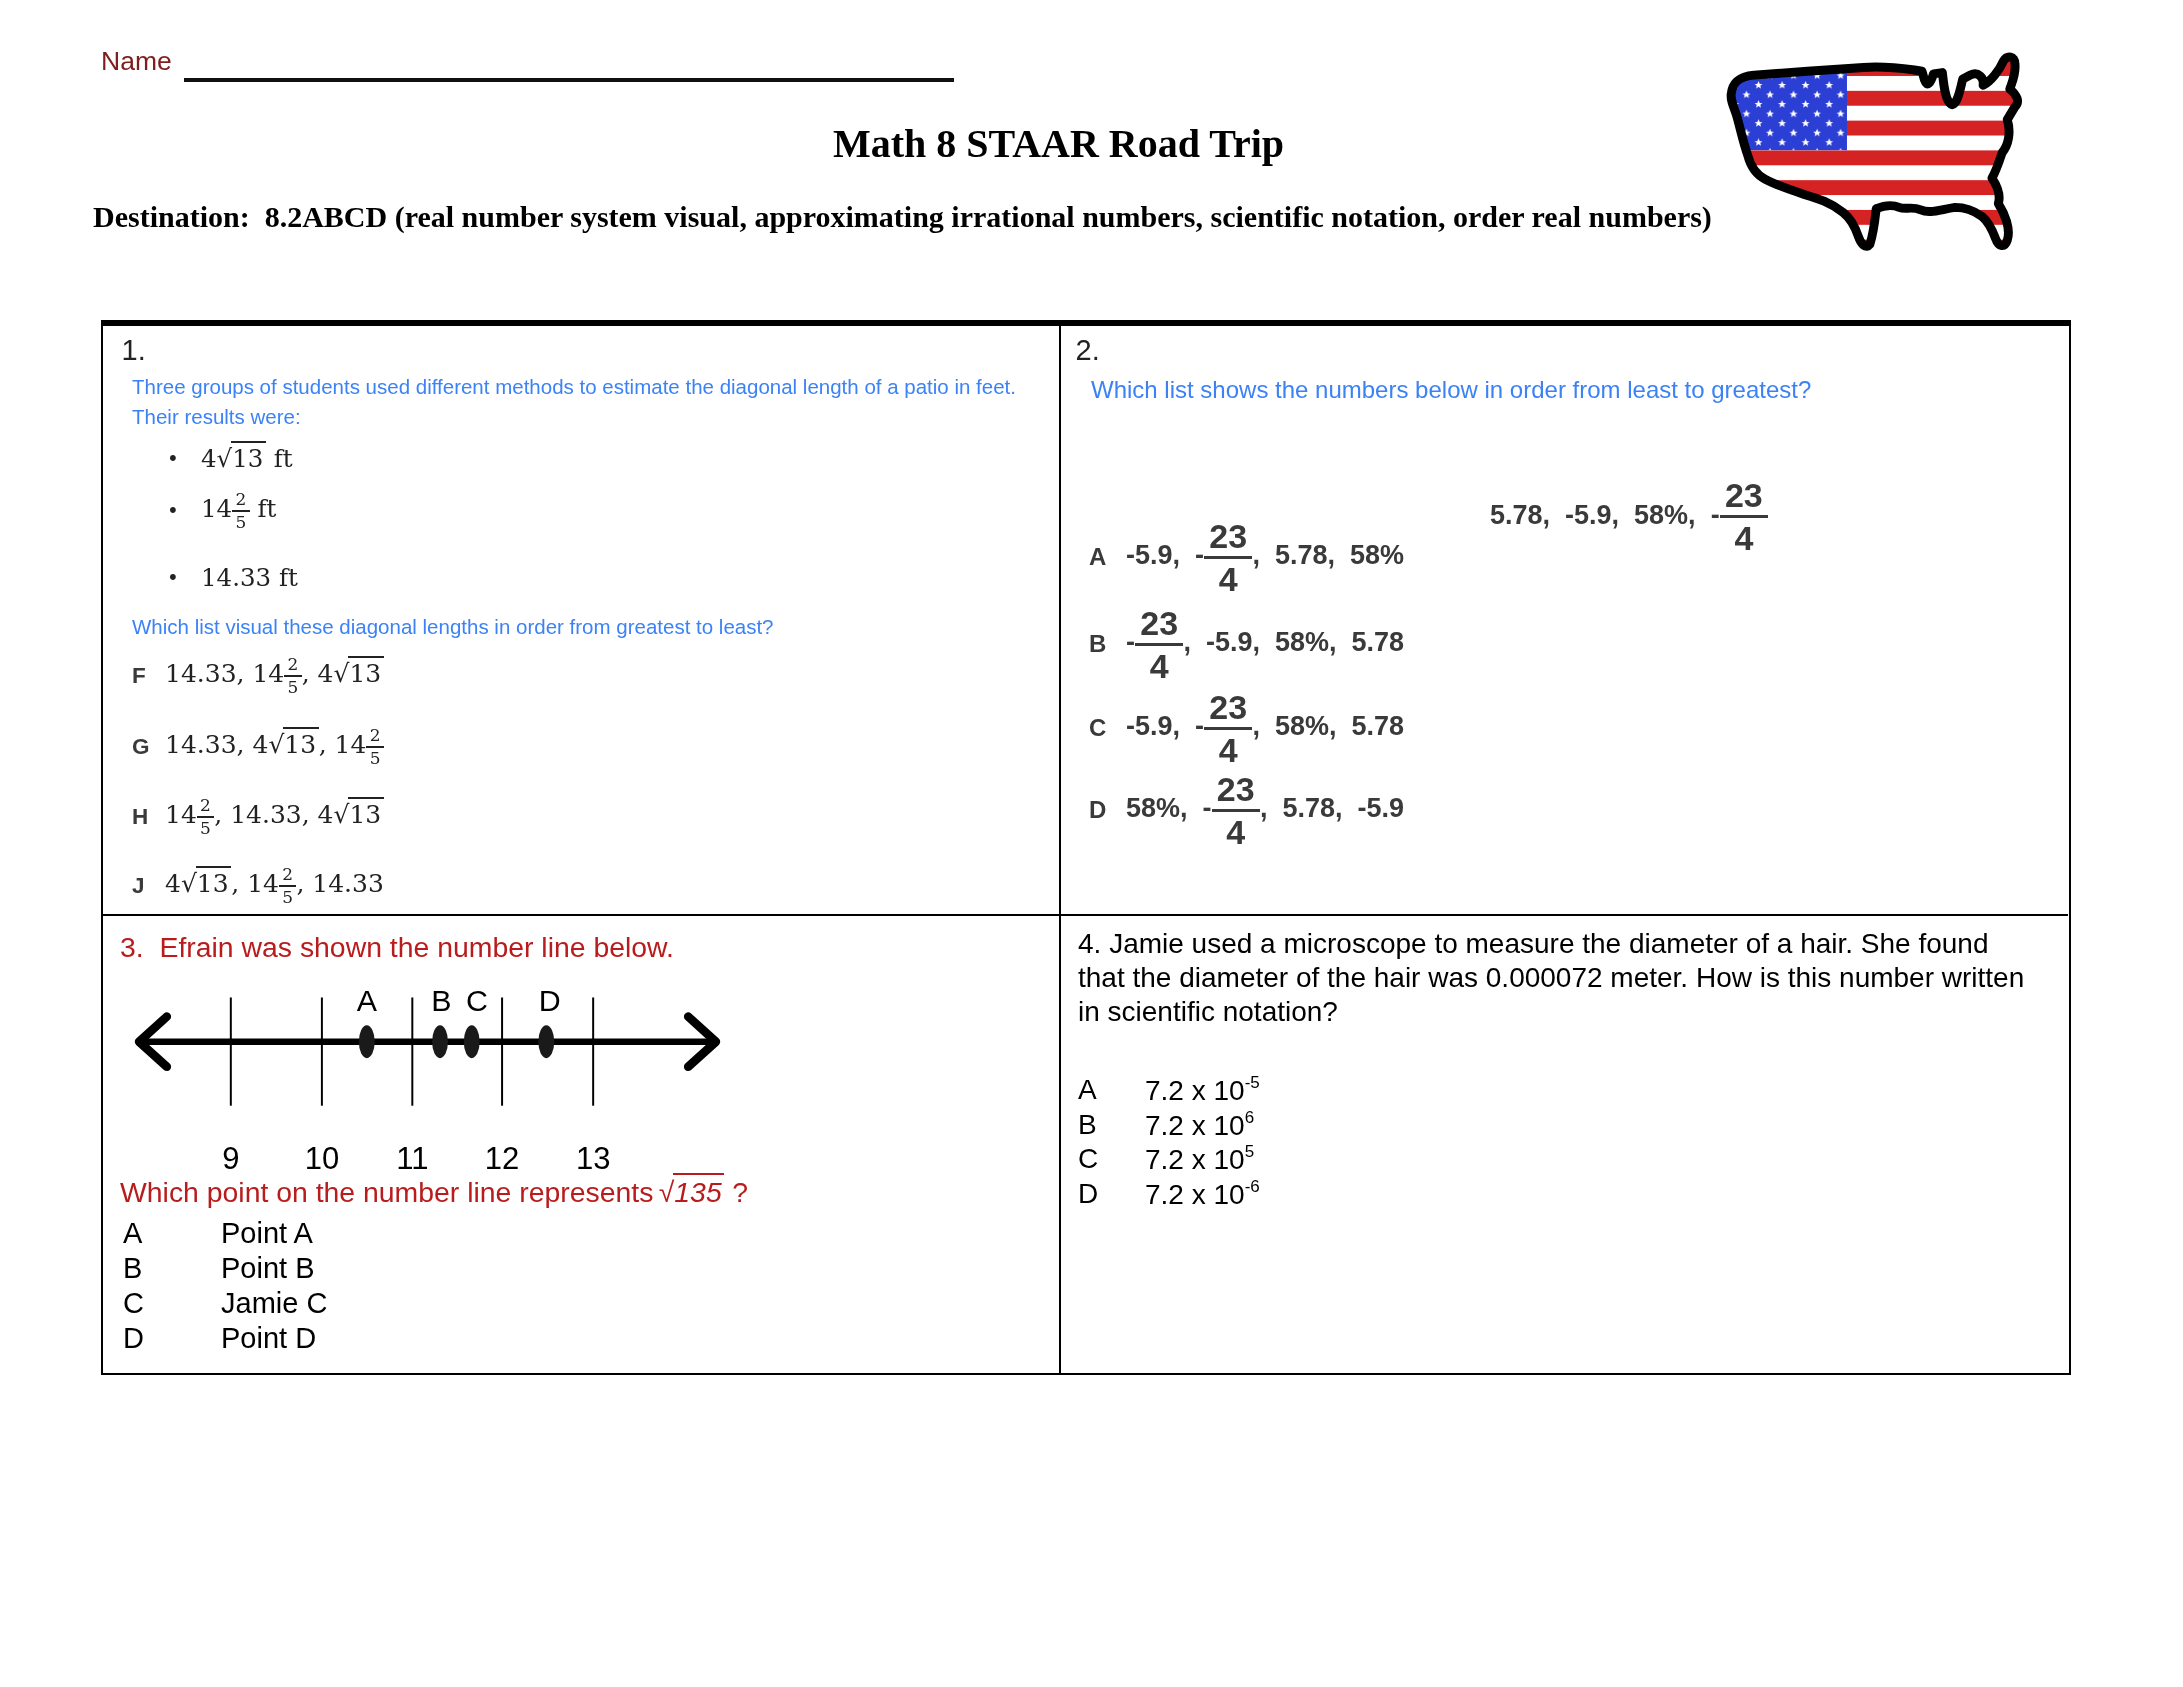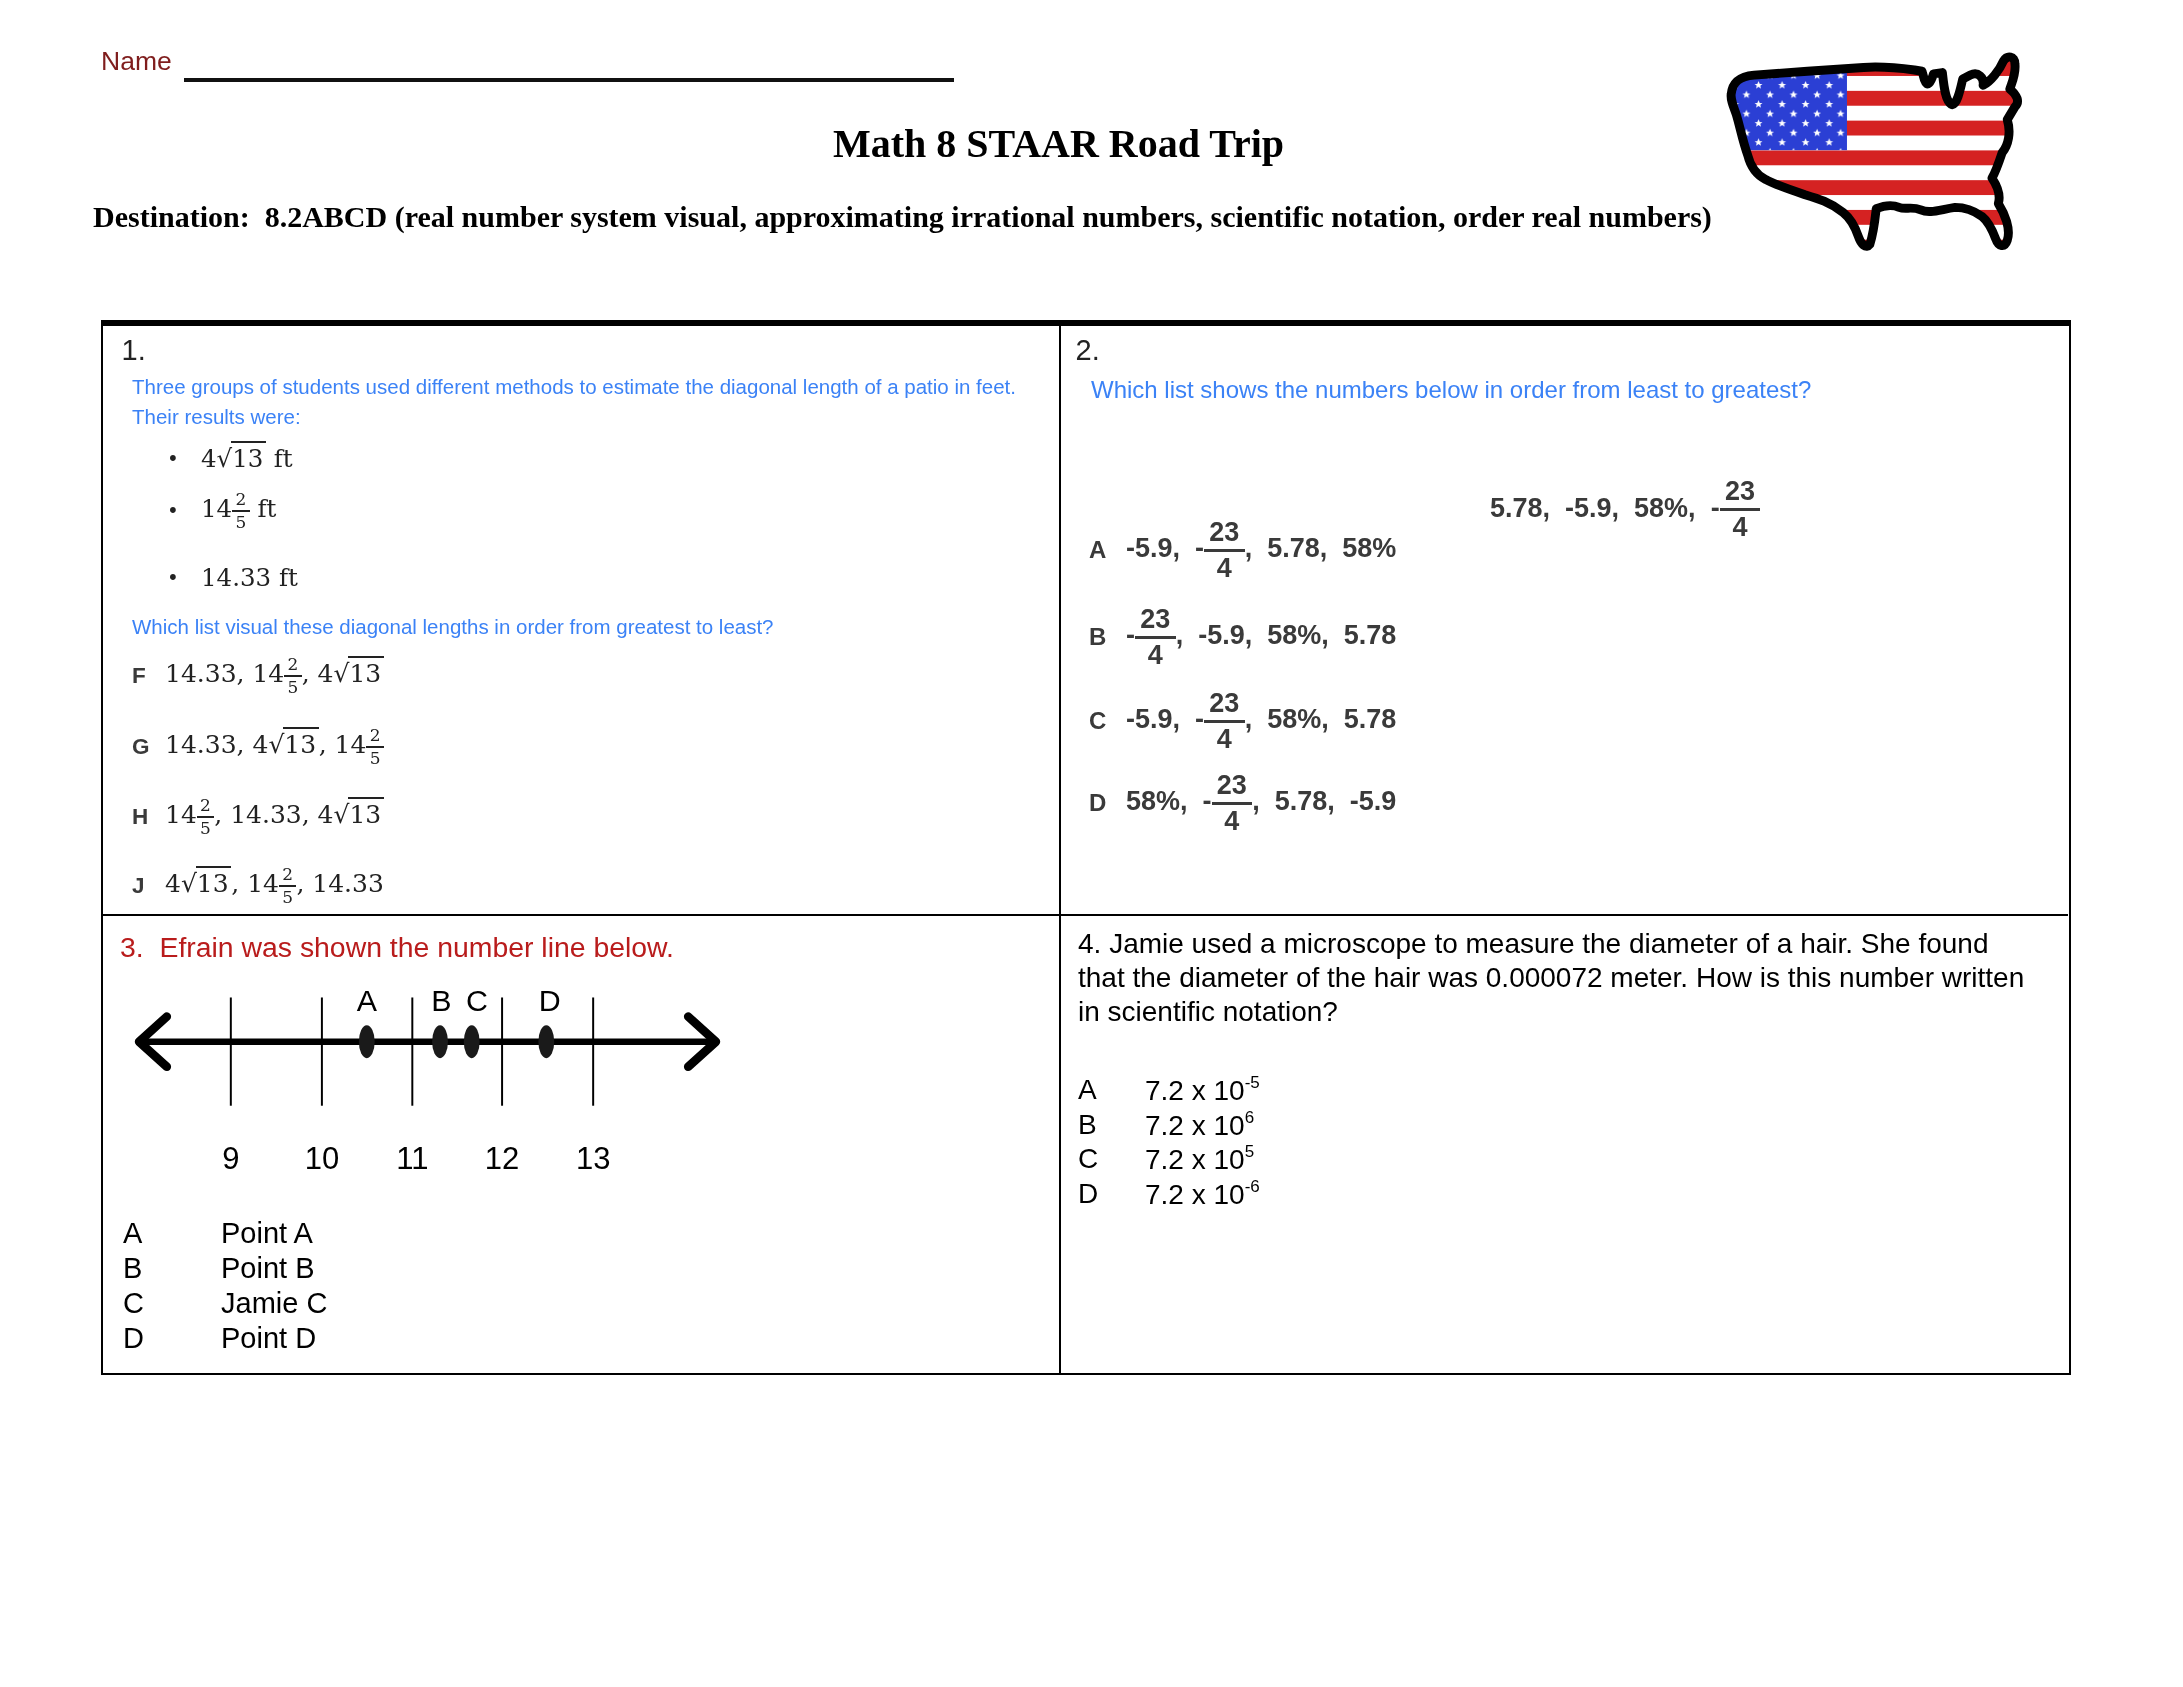--- a/index.html
+++ b/index.html
@@ -47,21 +47,21 @@
   .b2frac{font-size:17px;}
   .q1opt{font-size:25px;}
   .q1opt .optletter{width:33px;}
   .q1opt .frac{font-size:17px;}
 
   
   .q2text{font-weight:600;color:#3a3a3a;font-size:27px;}
   .q2given{position:absolute;left:429px;top:151px;display:flex;align-items:center;}
   .q2opt{font-size:27px;}
   .q2opt .optletter{width:37px;font-size:24px;}
-  .q2 .frac{font-size:27px;}
+  .q2 .frac{font-size:34px;}
 
   
   .blacktext{font-size:28.4px;color:#b91c1c;}
   .q3head{position:absolute;left:17px;top:14.6px;}
   .q3question{position:absolute;left:17px;top:260px;display:flex;align-items:center;}
   .q3question .sqrt{font-style:italic;margin-left:5.3px;}
   .q3opt{font-size:29px;}
   .q3opt .optletter{width:98px;font-weight:normal;color:#000;font-size:29px;}
   .q4para{position:absolute;left:17px;top:10.6px;width:959px;font-size:28px;line-height:34px;}
   .q4opt{font-size:28px;}
@@ -216,20 +216,25 @@
         <text x="550" y="48" font-size="46" text-anchor="middle">C</text>
         <text x="660" y="48" font-size="46" text-anchor="middle">D</text>
 
         <text x="177" y="288" font-size="47" text-anchor="middle">9</text>
         <text x="315" y="288" font-size="47" text-anchor="middle">10</text>
         <text x="452" y="288" font-size="47" text-anchor="middle">11</text>
         <text x="588" y="288" font-size="47" text-anchor="middle">12</text>
         <text x="726" y="288" font-size="47" text-anchor="middle">13</text>
       </svg>
 
+      <div class="q3question blacktext">
+        <span>Which point on the number line represents</span>
+        <span class="sqrt"><span class="rsym">√</span><span class="rad">135</span></span>
+        <span>&nbsp;?</span>
+      </div>
 
       <div class="optrow q3opt" style="left:20px;top:301px;">
         <span class="optletter">A</span>
         <span>Point A</span>
       </div>
       <div class="optrow q3opt" style="left:20px;top:336px;">
         <span class="optletter">B</span>
         <span>Point B</span>
       </div>
       <div class="optrow q3opt" style="left:20px;top:371px;">

